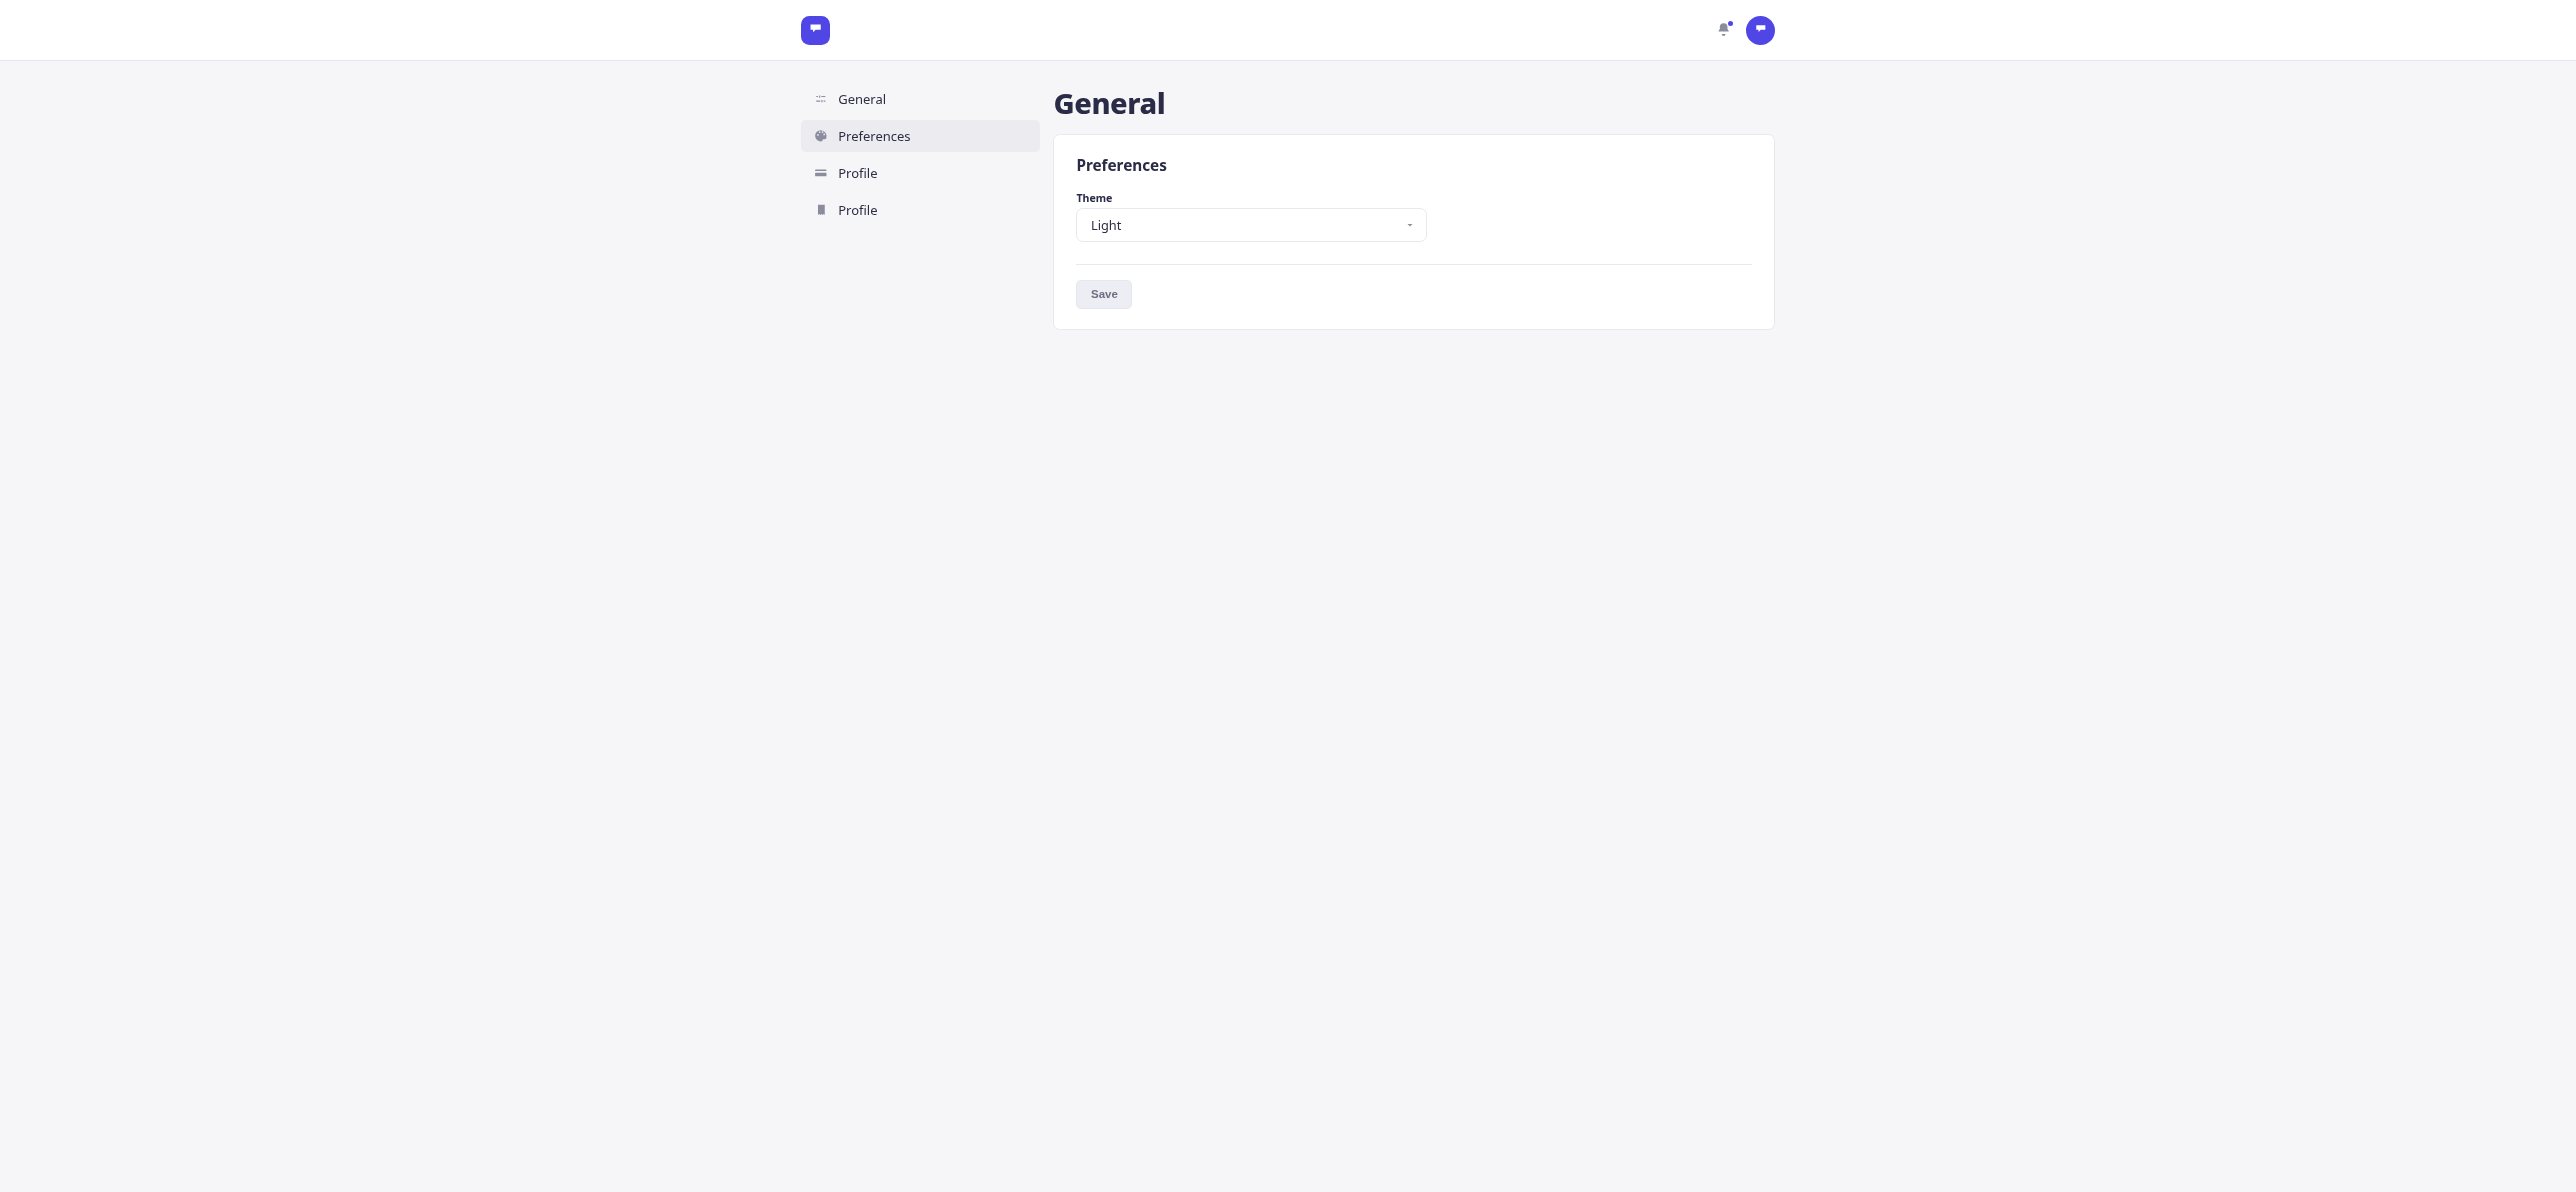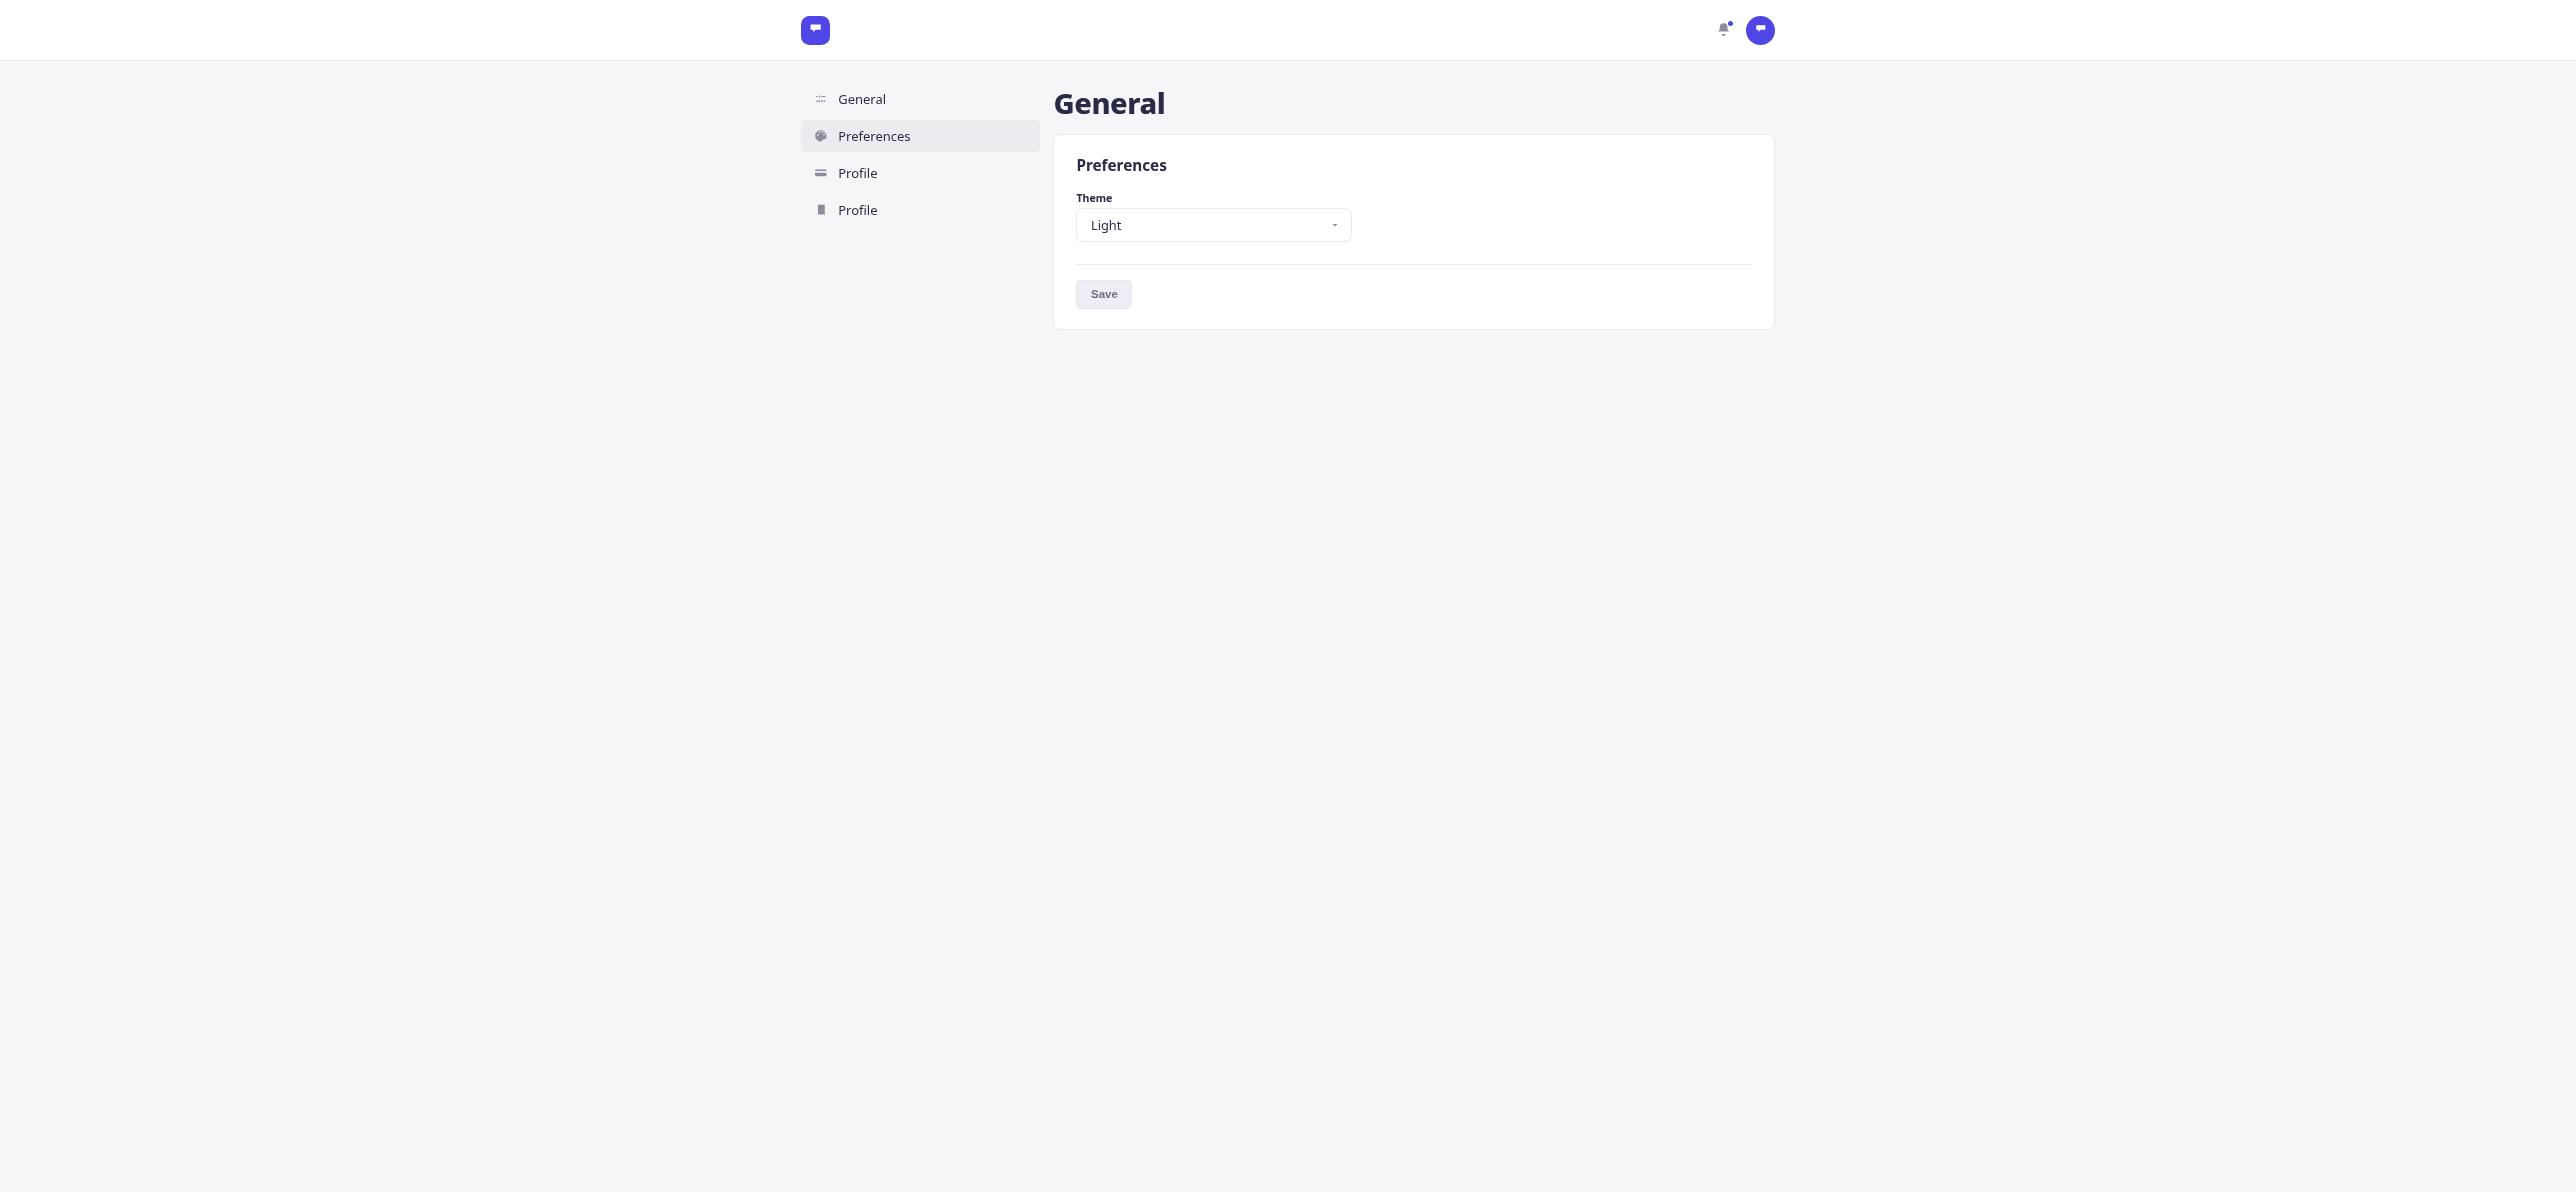--- a/index.html
+++ b/index.html
@@ -112,21 +112,21 @@
   }
   .field-label {
     display: block;
     font-size: 10.6px;
     font-weight: 700;
     color: var(--text-heading);
     margin-bottom: 3px;
   }
   .select {
     position: relative;
-    width: 276px;
+    width: 351px;
     height: 34px;
     border: 0.9px solid var(--card-border);
     border-radius: 6.8px;
     display: flex; align-items: center;
     padding: 0 32px 0 13.6px;
     background: #fff;
     cursor: pointer;
     user-select: none;
   }
   .select .value { font-size: 12.8px; color: var(--text-body); }

